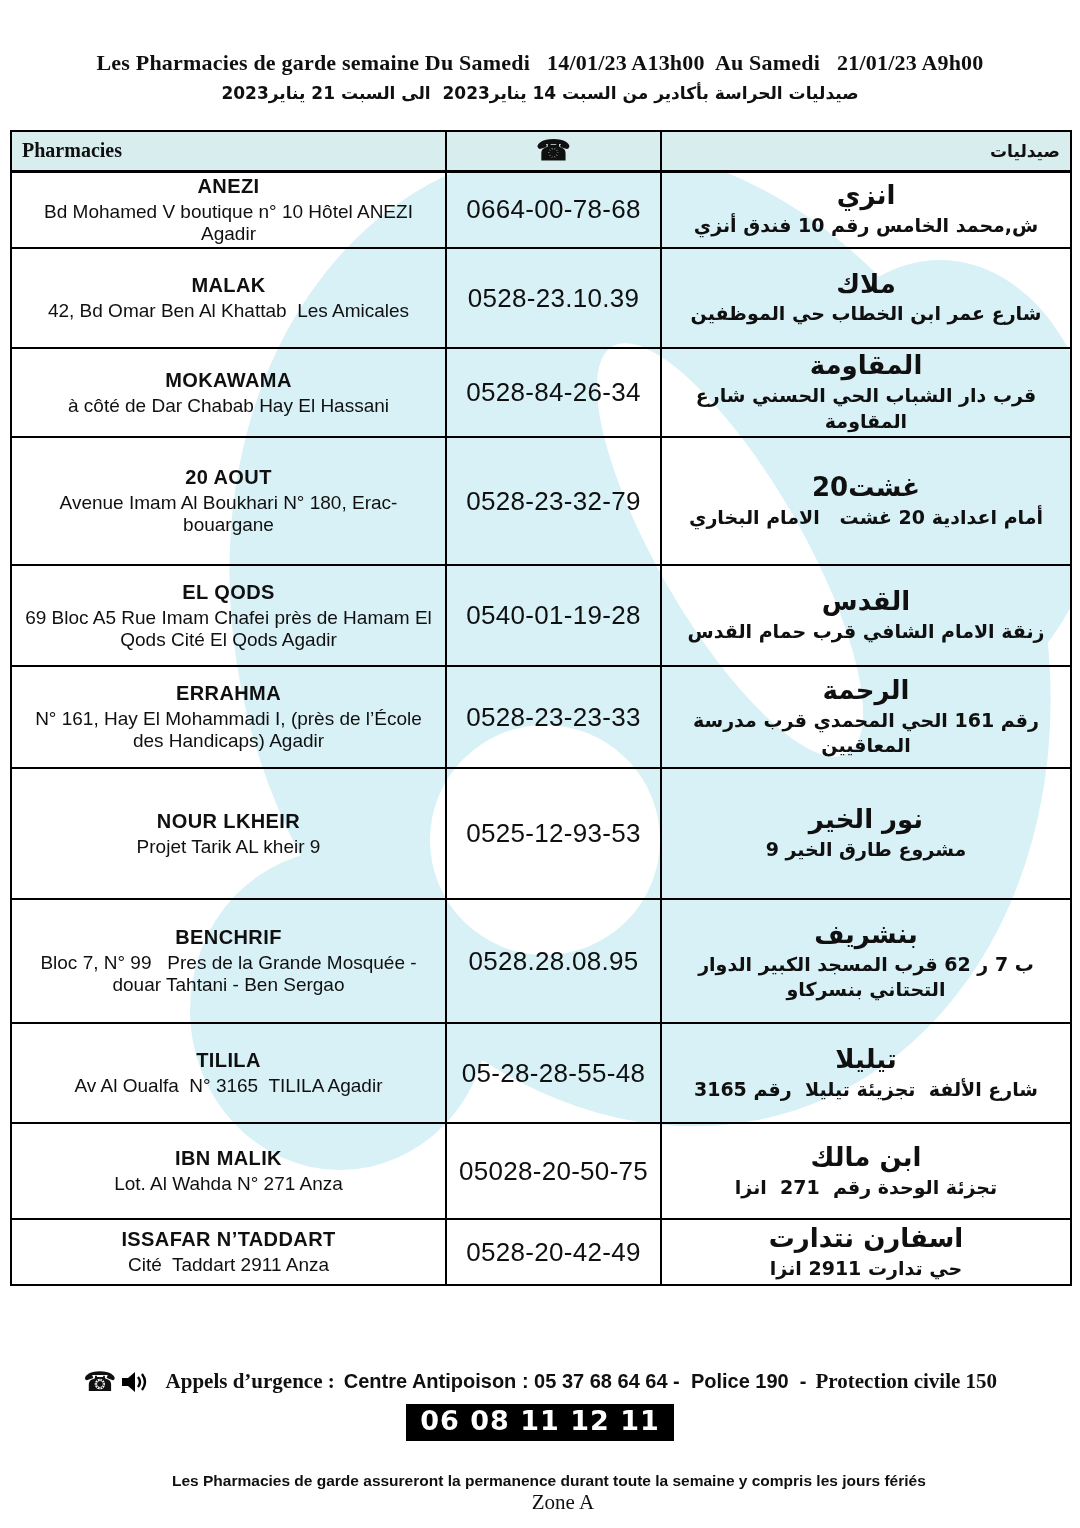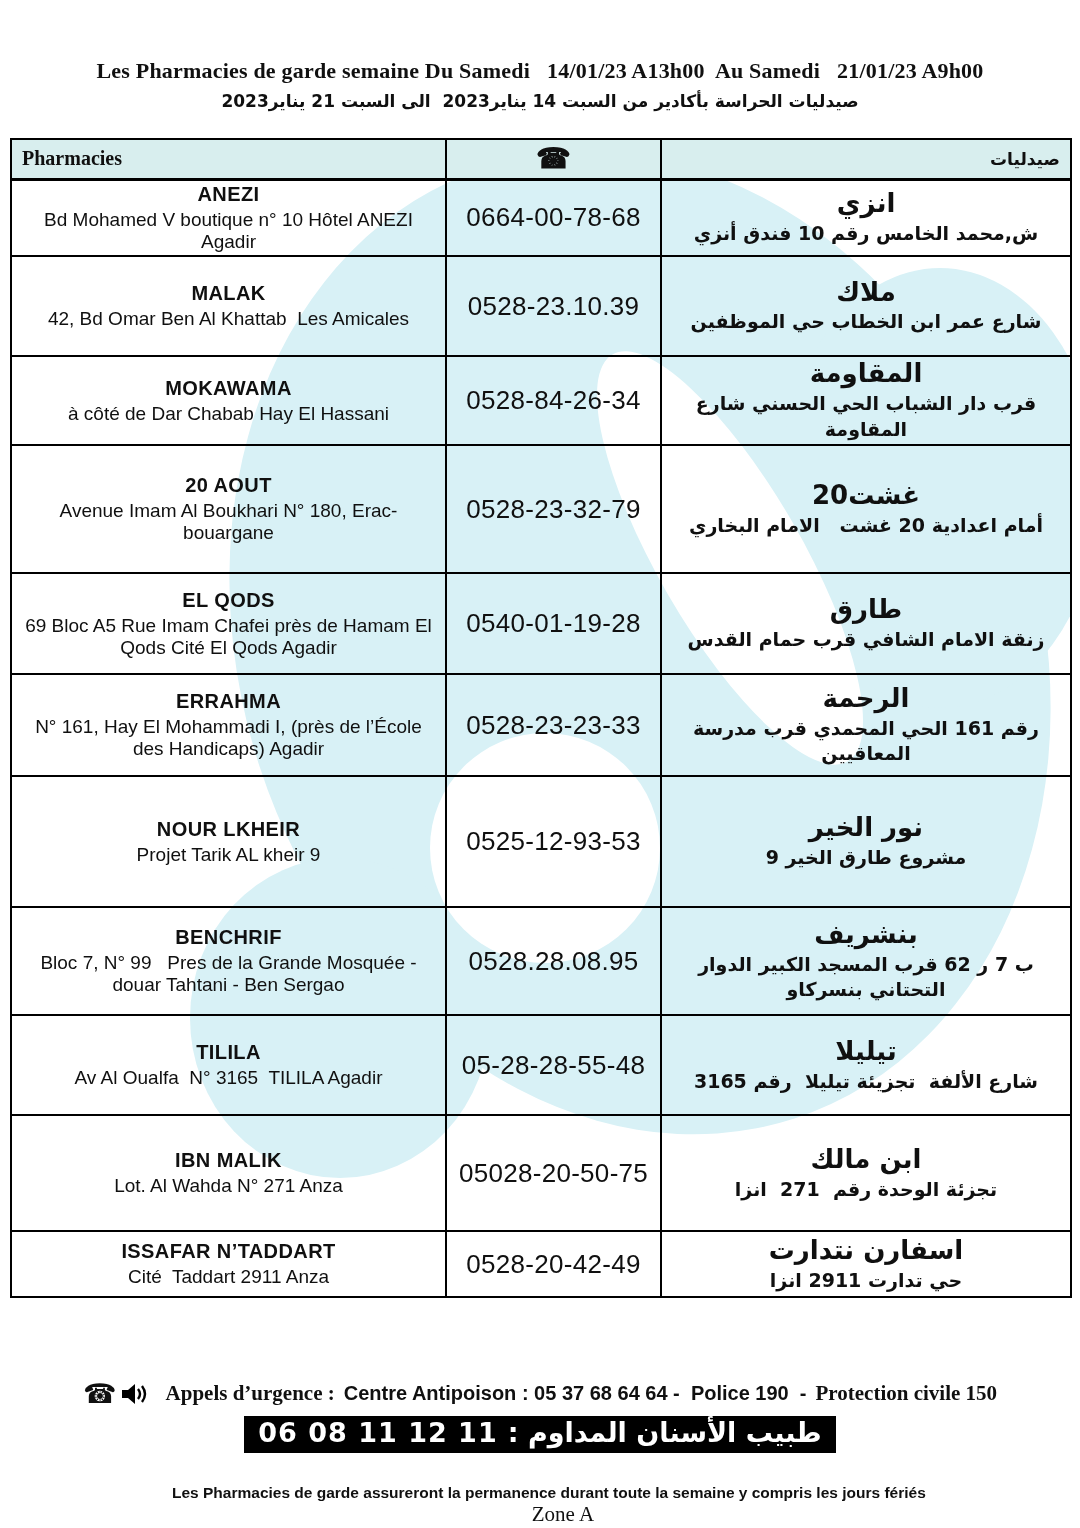--- a/index.html
+++ b/index.html
@@ -10,21 +10,21 @@
   }
   *{box-sizing:border-box;}
   body{margin:0;background:#ffffff;}
   .page{
     width:1080px;height:1528px;background:#ffffff;position:relative;
     font-family:"Liberation Sans",sans-serif;color:var(--ink);overflow:hidden;
   }
   .ar{font-family:"DejaVu Sans",sans-serif;}
 
   
-  .doc-header{padding-top:50px;text-align:center;margin-top:8px;}
+  .doc-header{padding-top:50px;text-align:center;}
   .title-fr{
     font-family:"Liberation Serif",serif;font-weight:bold;font-size:22px;
     letter-spacing:.2px;white-space:pre-wrap;
   }
   .title-ar{
     direction:rtl;font-family:"DejaVu Sans",sans-serif;font-weight:bold;
     font-size:17px;margin-top:7px;white-space:pre-wrap;
   }
 
   
@@ -49,23 +49,23 @@
   .ar-addr{font-family:"DejaVu Sans",sans-serif;font-weight:bold;font-size:19px;line-height:1.35;margin-top:2px;white-space:pre-wrap;}
 
   
   .pharm tbody tr:nth-of-type(1){height:72px;}
   .pharm tbody tr:nth-of-type(2){height:100px;}
   .pharm tbody tr:nth-of-type(3){height:88px;}
   .pharm tbody tr:nth-of-type(4){height:128px;}
   .pharm tbody tr:nth-of-type(5){height:101px;}
   .pharm tbody tr:nth-of-type(6){height:102px;}
   .pharm tbody tr:nth-of-type(7){height:131px;}
-  .pharm tbody tr:nth-of-type(8){height:108px;}
+  .pharm tbody tr:nth-of-type(8){height:124px;}
   .pharm tbody tr:nth-of-type(9){height:100px;}
-  .pharm tbody tr:nth-of-type(10){height:116px;margin-left:30px;}
+  .pharm tbody tr:nth-of-type(10){height:96px;margin-left:30px;}
   .pharm tbody tr:nth-of-type(11){height:66px;}
 
   
   .emergency-line{
     margin-top:82px;display:flex;justify-content:center;align-items:center;gap:9px;
     font-weight:bold;white-space:pre-wrap;
   }
   .emerg-icons{display:flex;align-items:center;gap:4px;margin-right:10px;}
   .phone-glyph{font-family:"DejaVu Sans",sans-serif;font-size:27px;line-height:1;}
   .emerg-serif{font-family:"Liberation Serif",serif;font-size:21px;}
@@ -166,21 +166,21 @@
       </td>
     </tr>
 
     <tr>
       <td>
         <div class="pharm-name">EL QODS</div>
         <div class="pharm-addr">69 Bloc A5 Rue Imam Chafei près de Hamam El Qods Cité El Qods Agadir</div>
       </td>
       <td class="phone-cell">0540-01-19-28</td>
       <td class="ar-cell">
-        <div class="ar-name">طارق</div>
+        <div class="ar-name">القدس</div>
         <div class="ar-addr">زنقة الامام الشافي قرب حمام القدس</div>
       </td>
     </tr>
 
     <tr>
       <td>
         <div class="pharm-name">ERRAHMA</div>
         <div class="pharm-addr">N° 161, Hay El Mohammadi I, (près de l’École des Handicaps) Agadir</div>
       </td>
       <td class="phone-cell">0528-23-23-33</td>
@@ -261,21 +261,20 @@
         <path d="M17 6 q4 5 0 10" stroke="#000" stroke-width="2.4" fill="none"></path>
         <path d="M21 3 q6 8 0 16" stroke="#000" stroke-width="2.4" fill="none"></path>
       </svg>
     </span>
     <span class="emerg-serif">Appels d’urgence :</span>
     <span class="emerg-sans">Centre Antipoison : 05 37 68 64 64 -  Police 190  -</span>
     <span class="emerg-serif">Protection civile 150</span>
   </div>
 
   <div class="banner">
-    <span>طبيب الأسنان المداوم :</span>
     <span class="num">06 08 11 12 11</span>
   </div>
 
   <div class="permanence-line">
     <span class="perm-text">Les Pharmacies de garde assureront la permanence durant toute la semaine y compris les jours fériés</span>
     <span class="zone">Zone A</span>
   </div>
 
   <div class="week">Semaine  2/14</div>
 

